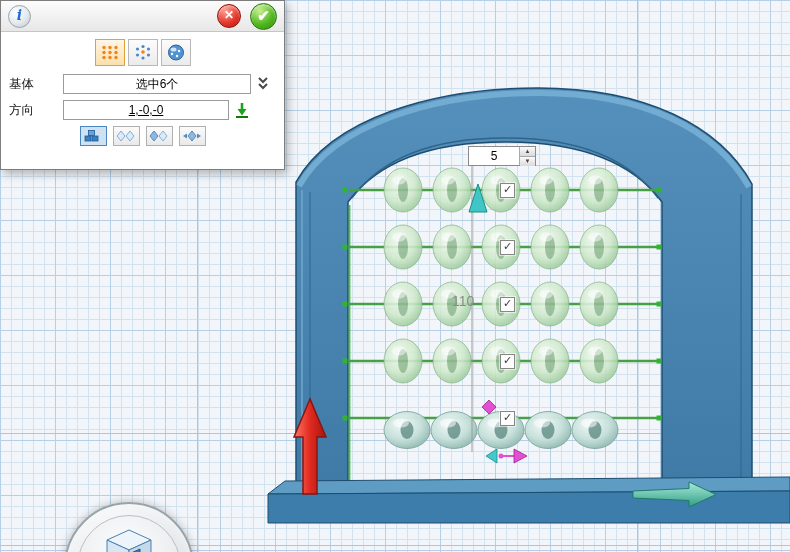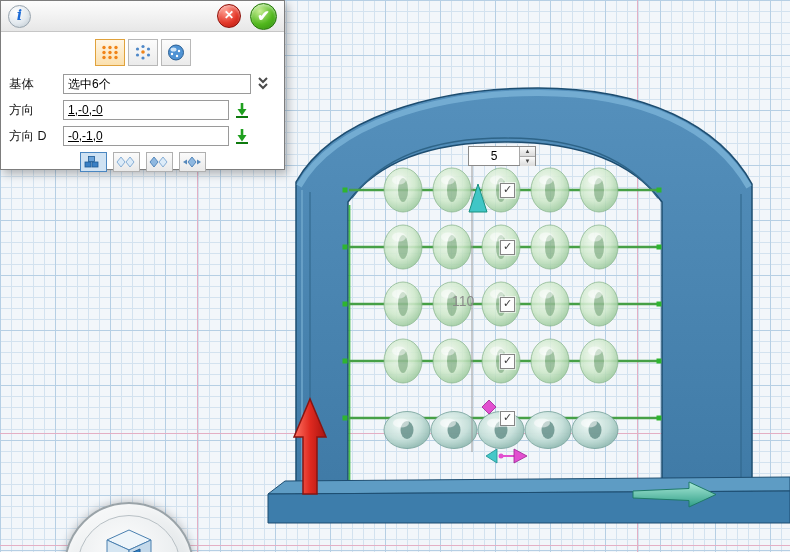--- a/index.html
+++ b/index.html
@@ -50,21 +50,21 @@
     background:radial-gradient(circle at 35% 28%,#c9ef96,#52b81e 55%,#2e8a0e);
     border:1px solid #27770c;color:#fff;font:bold 15px/24px "Liberation Sans",sans-serif;
     text-align:center;box-shadow:inset 0 2px 3px rgba(255,255,255,.5);}
   .tabs{display:flex;gap:3px;justify-content:center;padding:7px 0 5px;}
   .tab{width:30px;height:27px;border:1px solid #b8b8b8;background:linear-gradient(#fcfcfc,#ebebeb);
     display:flex;align-items:center;justify-content:center;padding:0;}
   .tab.sel{border:1px solid #e0a23c;background:linear-gradient(#fff6e6,#fbe0ae);}
   .frow{display:flex;align-items:center;height:26px;padding:0 6px 0 8px;}
   .flabel{width:54px;font-size:12.5px;color:#141414;}
   .finput{height:18px;border:1px solid #9a9a9a;font:12px "Liberation Sans",sans-serif;
-    padding:0 4px;background:#fff;color:#000;box-sizing:content-box;}
+    padding:0 4px;background:#fff;color:#000;box-sizing:content-box;text-align:center;}
   .w-base{width:178px;}
   .w-dir{width:156px;text-decoration:underline;}
   .picker{margin-left:5px;display:inline-flex;align-items:center;}
   .optrow{display:flex;gap:6px;justify-content:center;padding-top:3px;}
   .opt{width:27px;height:20px;border:1px solid #b0b0b0;background:linear-gradient(#fbfbfb,#e9e9e9);
     display:flex;align-items:center;justify-content:center;padding:0;}
   .opt.sel{border:1px solid #4a86c0;background:#cfe2f3;}
   
   .viewwidget{position:absolute;left:64px;top:502px;width:126px;height:126px;border-radius:50%;
     background:radial-gradient(circle at 40% 30%,#ffffff,#e4e8ea 55%,#c2c8cc);
@@ -367,31 +367,20 @@
     <input class="finput w-dir" type="text" value="1,-0,-0" style="">
     <span class="picker">
       <svg width="16" height="17" viewBox="0 0 16 17">
         <line x1="8" y1="1" x2="8" y2="8" stroke="#1fa01f" stroke-width="2.6"></line>
         <polygon points="3.5,7 12.5,7 8,13.5" fill="#1fa01f"></polygon>
         <line x1="2" y1="15" x2="14" y2="15" stroke="#0e7a0e" stroke-width="2"></line>
       </svg>
     </span>
   </div>
 
-  <div class="frow">
-    <span class="flabel">方向 D</span>
-    <input class="finput w-dir" type="text" value="-0,-1,0" style="">
-    <span class="picker">
-      <svg width="16" height="17" viewBox="0 0 16 17">
-        <line x1="8" y1="1" x2="8" y2="8" stroke="#1fa01f" stroke-width="2.6"></line>
-        <polygon points="3.5,7 12.5,7 8,13.5" fill="#1fa01f"></polygon>
-        <line x1="2" y1="15" x2="14" y2="15" stroke="#0e7a0e" stroke-width="2"></line>
-      </svg>
-    </span>
-  </div>
 
   <div class="optrow">
     <button class="opt sel">
       <svg width="20" height="14">
         <g stroke="#1d5a94" stroke-width="0.8">
           <rect x="2" y="7" width="6" height="5" fill="#3a7fc4"></rect>
           <rect x="9" y="7" width="6" height="5" fill="#3a7fc4"></rect>
           <rect x="5.5" y="1.5" width="6" height="5" fill="#6aa2d8"></rect>
         </g>
       </svg>

